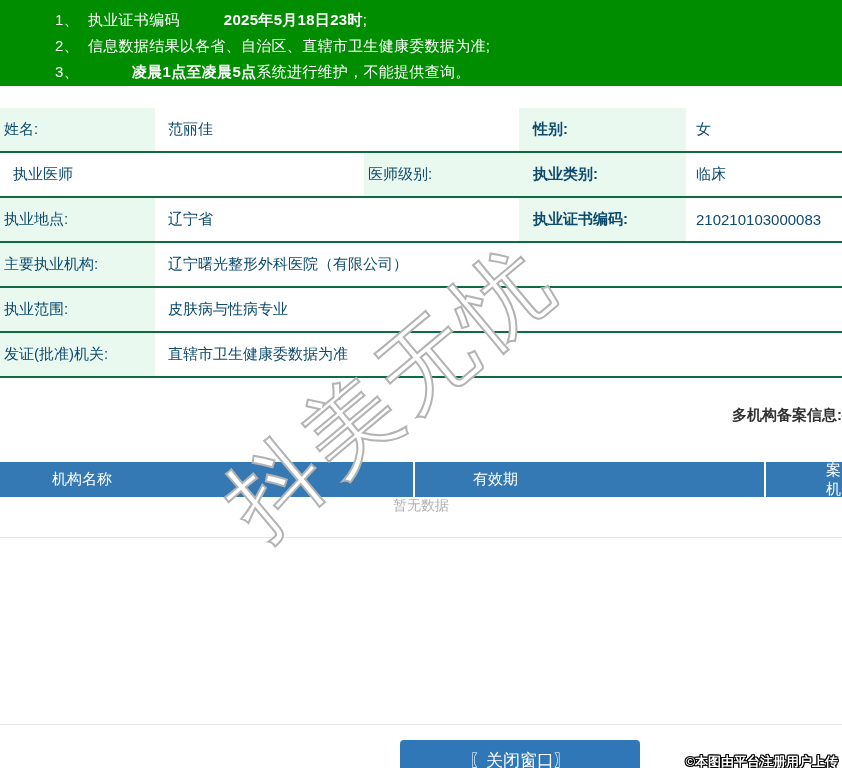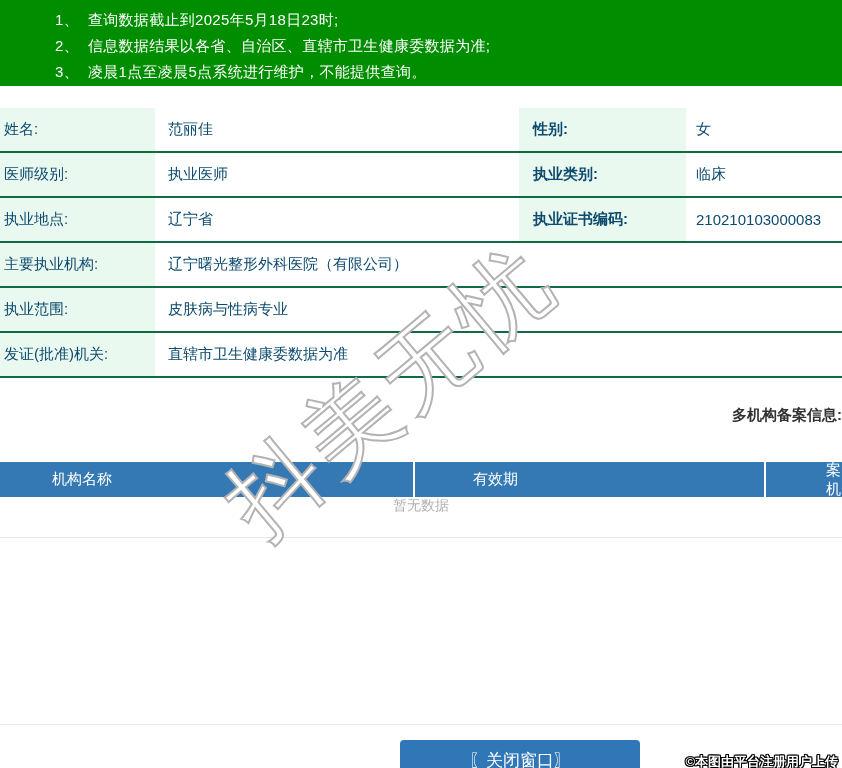--- a/index.html
+++ b/index.html
@@ -8,21 +8,21 @@
     background:#fff;font-family:"Liberation Sans","DejaVu Sans",sans-serif;
     color:#333;
   }
   
   .notice{
     height:86px;box-sizing:border-box;background:var(--green_bg,#008d00);
     color:#fff;padding:7px 0 0 55px;font-size:15px;
   }
   .nline{line-height:26px;letter-spacing:0.3px;}
   .nnum{margin-right:9px;}
-  .nbold{font-weight:normal;}
+  .nbold{font-weight:bold;margin-left:44px;}
   
   .info-table{margin-top:22px;}
   .irow{
     display:flex;height:45px;box-sizing:border-box;
     border-bottom:2px solid var(--border_green,#0e6b42);
     font-size:15px;color:#0c4a6e;
   }
   .cell{display:flex;align-items:center;height:100%;box-sizing:border-box;}
   .lab{background:var(--label_bg,#eaf9f0);}
   .l1{width:155px;padding-left:4px;}
@@ -64,35 +64,35 @@
     position:absolute;left:195px;top:330px;z-index:20;pointer-events:none;
     font-size:92px;letter-spacing:6px;white-space:nowrap;color:#fff;
     -webkit-text-stroke:2px #b3b3b3;text-shadow:0 0 1px #c0c0c0;
     transform:rotate(-40deg);
   }
 </style>
 </head>
 <body>
 
 <div class="notice">
-    <div class="nline"><span class="nnum">1、</span><span class="">查询数据截止到</span><span class="nbold">2025年5月18日23时</span><span class="">;</span></div>
+    <div class="nline"><span class="nnum">1、</span><span class="">执业证书编码</span><span class="nbold">2025年5月18日23时</span><span class="">;</span></div>
     <div class="nline"><span class="nnum">2、</span><span class="">信息数据结果以各省、自治区、直辖市卫生健康委数据为准;</span></div>
     <div class="nline"><span class="nnum">3、</span><span class="nbold">凌晨1点至凌晨5点</span><span class="">系统进行维护，不能提供查询。</span></div>
   </div>
 
 <div class="info-table">
     <div class="irow">
       <div class="cell lab l1">姓名:</div>
       <div class="cell v1">范丽佳</div>
       <div class="cell lab l2">性别:</div>
       <div class="cell v2">女</div>
     </div>
     <div class="irow">
+      <div class="cell v1">执业医师</div>
       <div class="cell lab l1">医师级别:</div>
-      <div class="cell v1">执业医师</div>
       <div class="cell lab l2">执业类别:</div>
       <div class="cell v2">临床</div>
     </div>
     <div class="irow">
       <div class="cell lab l1">执业地点:</div>
       <div class="cell v1">辽宁省</div>
       <div class="cell lab l2">执业证书编码:</div>
       <div class="cell v2">210210103000083</div>
     </div>
     <div class="irow">

